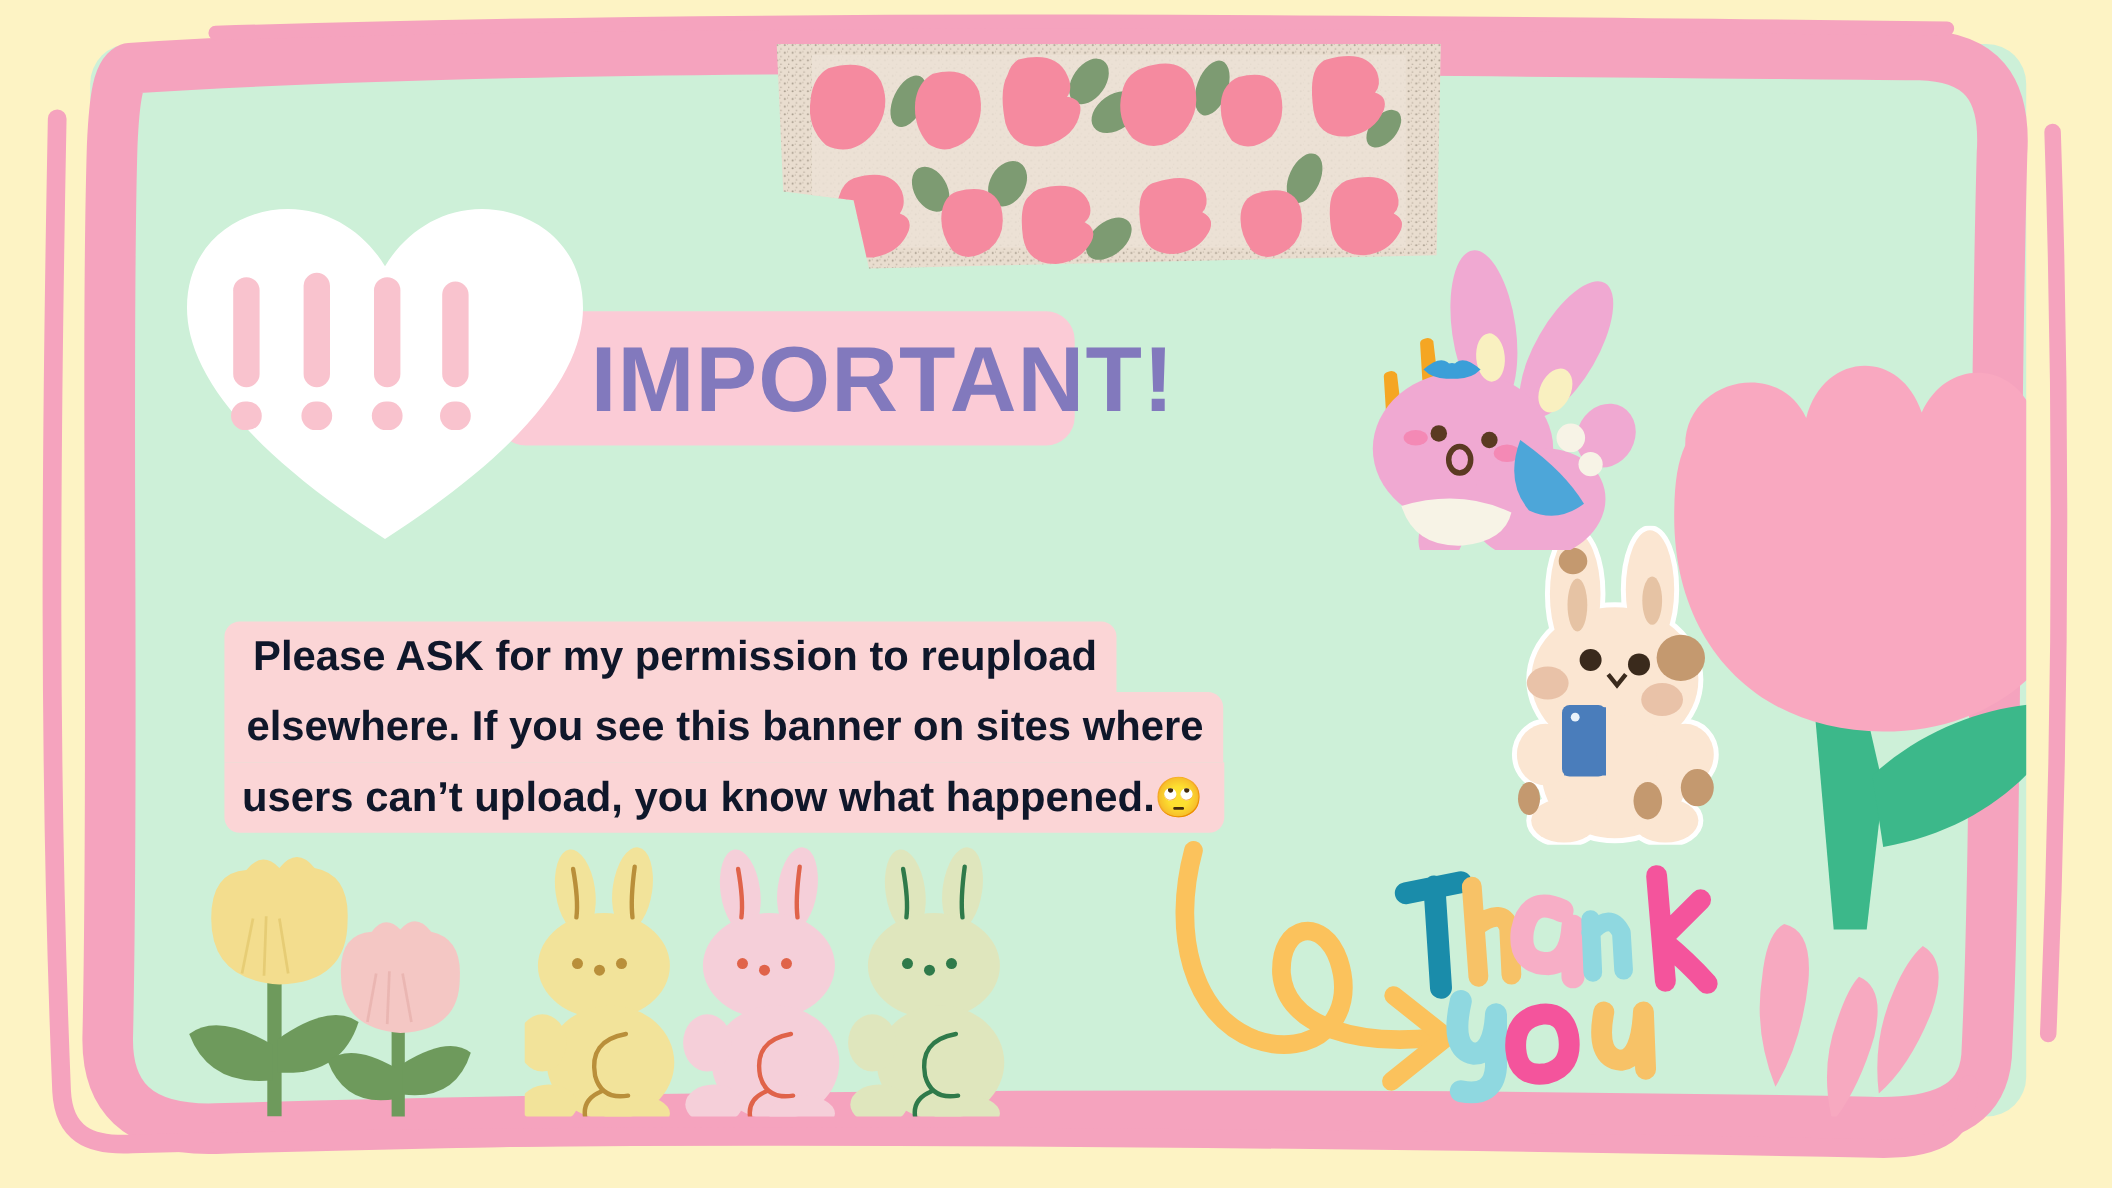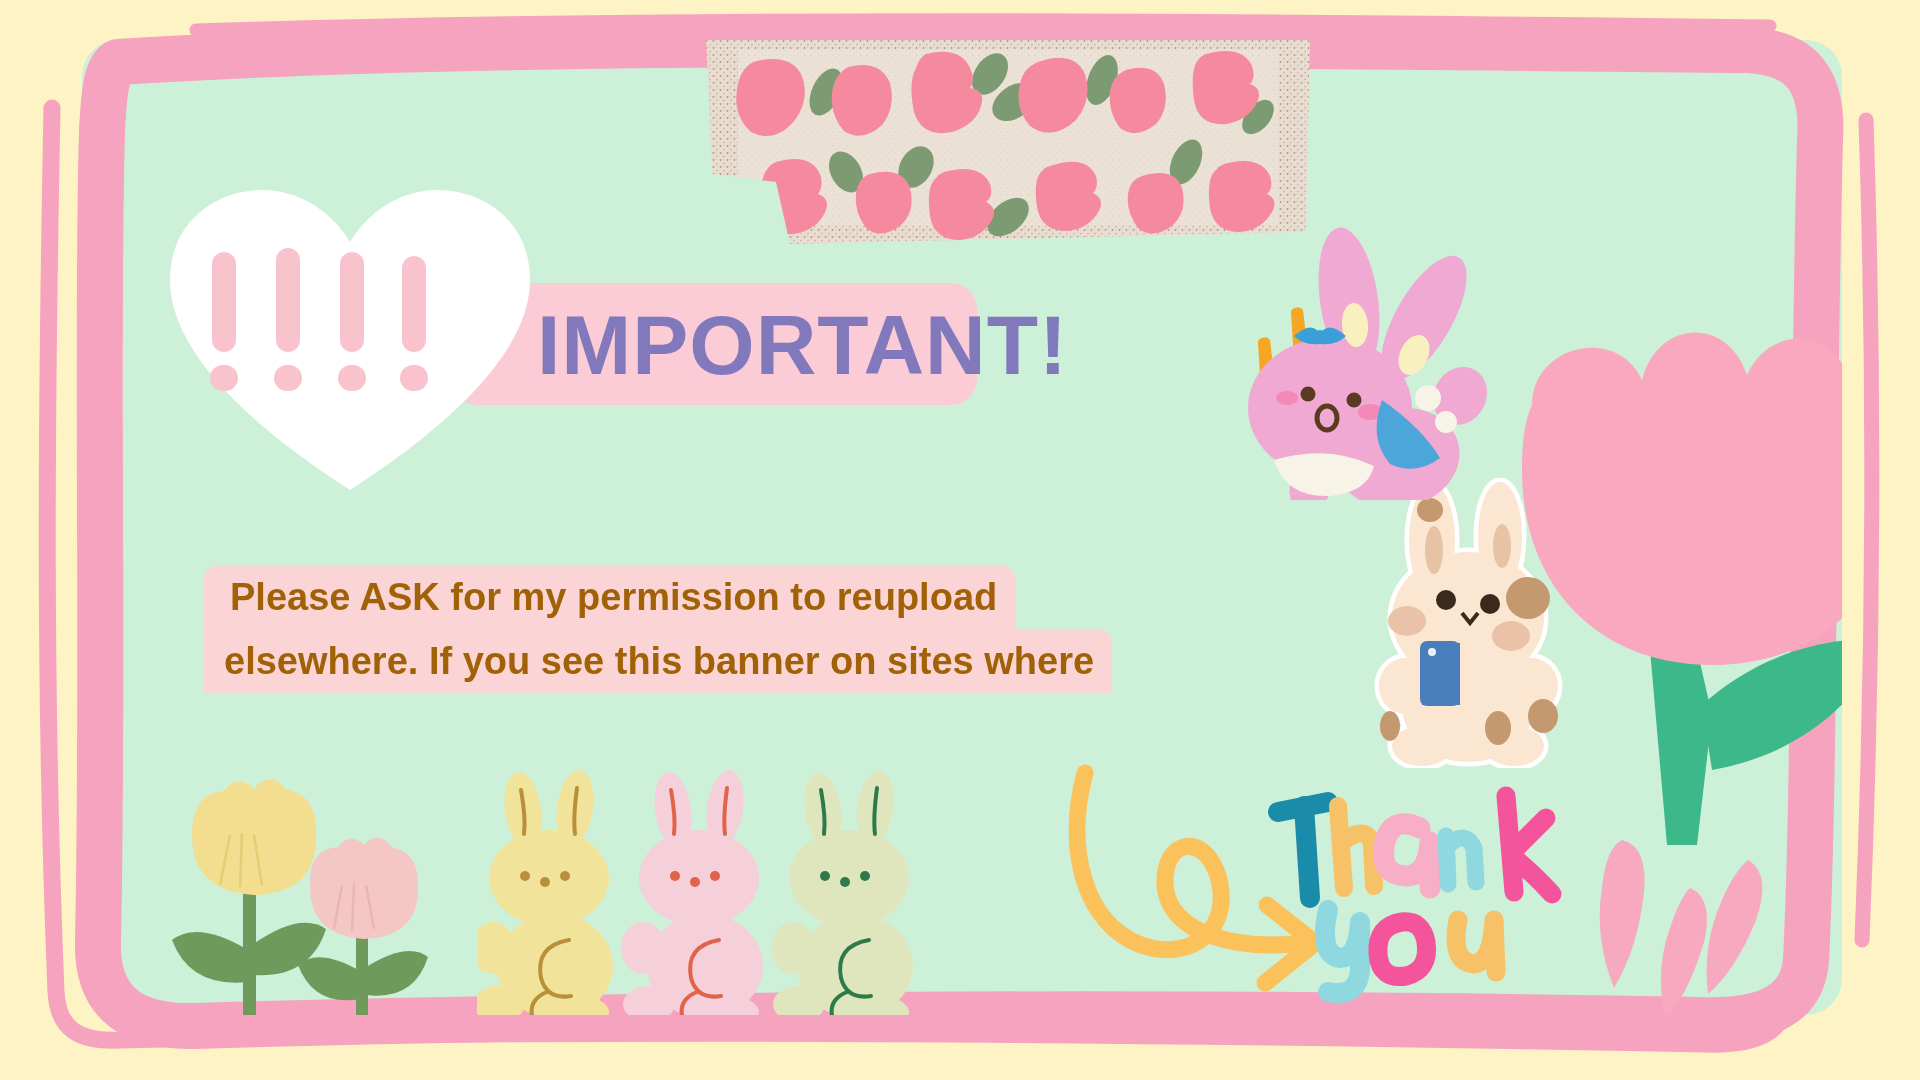--- a/index.html
+++ b/index.html
@@ -35,21 +35,21 @@
   }
 
   
   .para{
     position:absolute;left:122px;top:525px;z-index:5;
     width:auto;
   }
   .para-line{
     display:table;
     background:#fbd5d6;
-    color:#a16207;
+    color:#0f172a;
     font-size:38px;font-weight:bold;
     line-height:58px;
     padding:3px 18px 3px 16px;
     white-space:nowrap;
   }
   .para-line.l1{border-radius:14px 14px 0 0;padding-left:26px;}
   .para-line.l2{border-radius:0 14px 0 0;padding-left:20px;}
   .para-line.l3{border-radius:0 0 14px 14px;}
   .emoji{font-size:36px;}
 
@@ -203,20 +203,24 @@
         <rect x="230" y="175" width="28" height="26" rx="13"></rect>
       </g>
     </svg>
 
     <div class="important-band"></div>
     <div class="important-text">IMPORTANT!</div>
 
     <div class="para">
       <div class="para-line l1"> Please ASK for my permission to reupload</div>
       <div class="para-line l2">elsewhere. If you see this banner on sites where</div>
+      <div class="para-line l3">
+          <span>users can’t upload, you know what happened.</span>
+          <span class="emoji">🙄</span>
+        </div>
     </div>
 
     <svg class="sticker" id="tulip-pair" viewBox="0 0 290 250">
       <g>
         <rect x="73" y="110" width="13" height="130" fill="#6e9a5c"></rect>
         <path d="M78 175 q-50 -30 -76 -10 q18 48 76 42 z" fill="#6e9a5c"></path>
         <path d="M82 170 q48 -34 74 -16 q-16 50 -74 46 z" fill="#6e9a5c"></path>
         <path d="M22 60 q0 -42 32 -44 q14 -18 30 -2 q16 -20 32 0 q32 6 30 48 q0 56 -62 58 q-62 -4 -62 -60 z" fill="#f3dd8e"></path>
         <g stroke="#e3c96f" stroke-width="2.5" fill="none" opacity="0.8">
           <path d="M60 60 l-10 50"></path>

